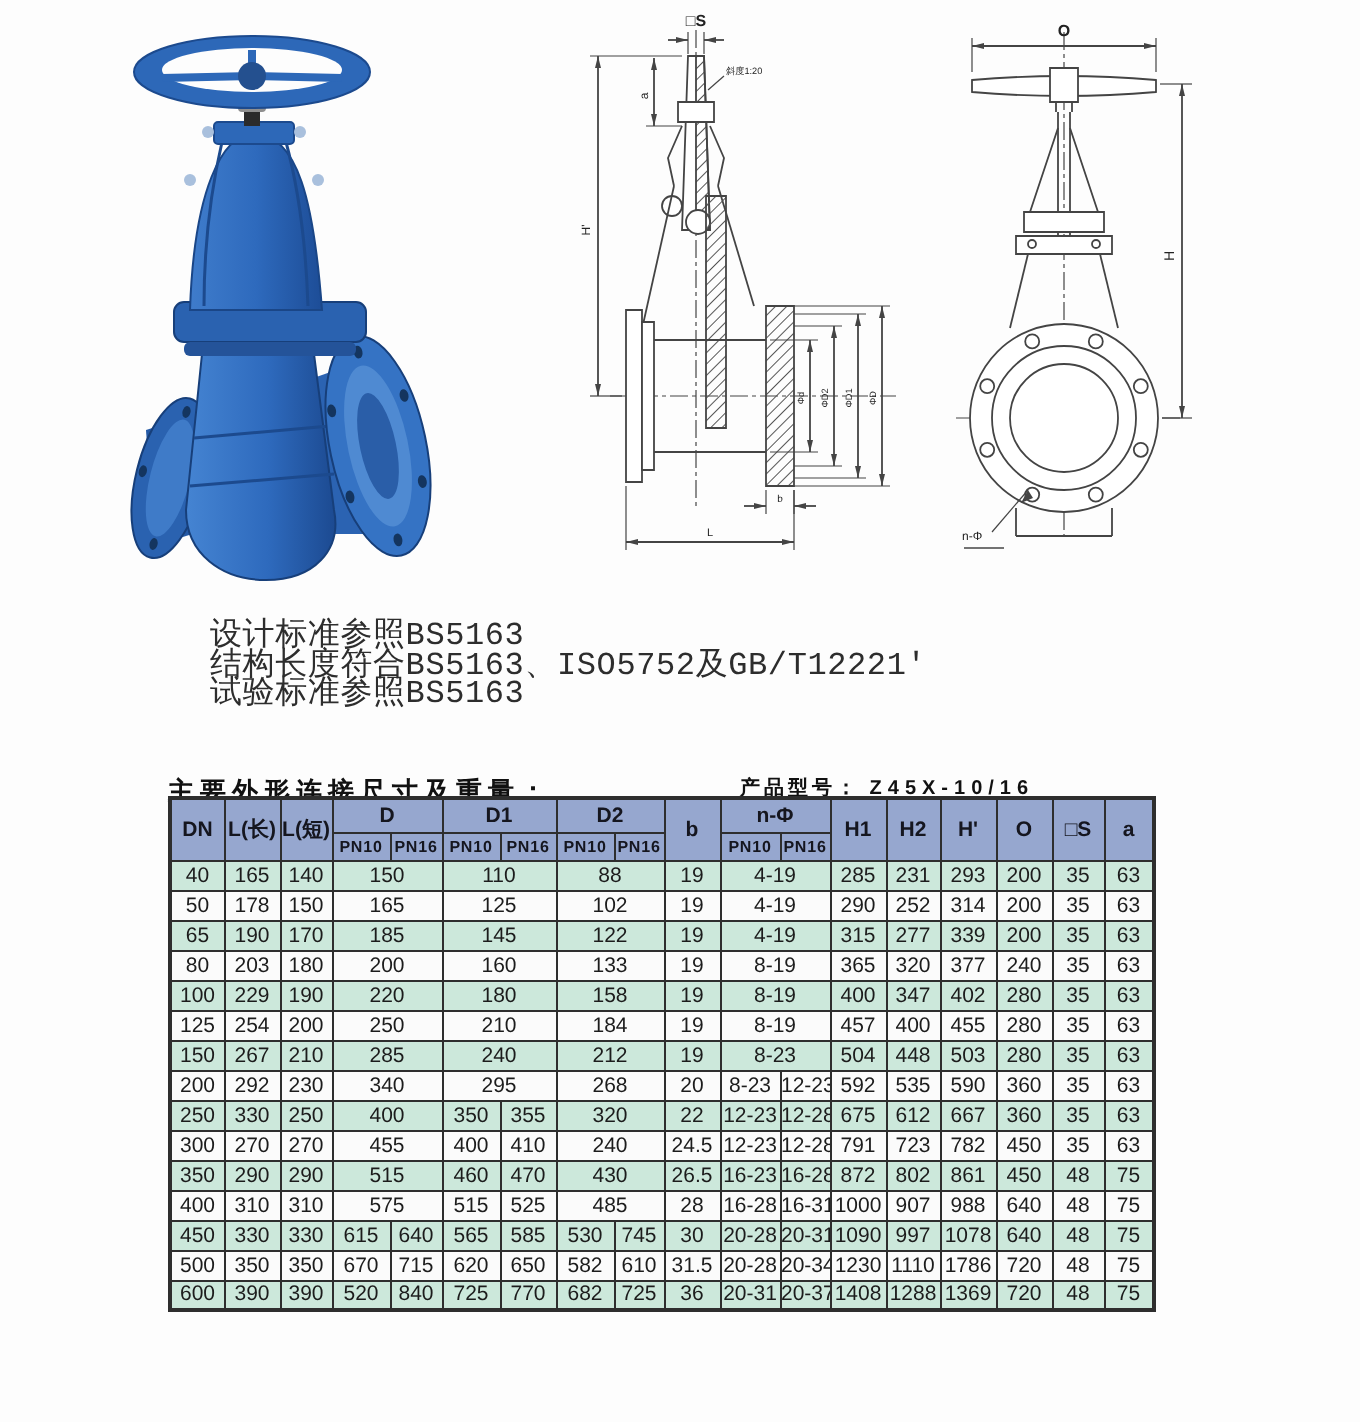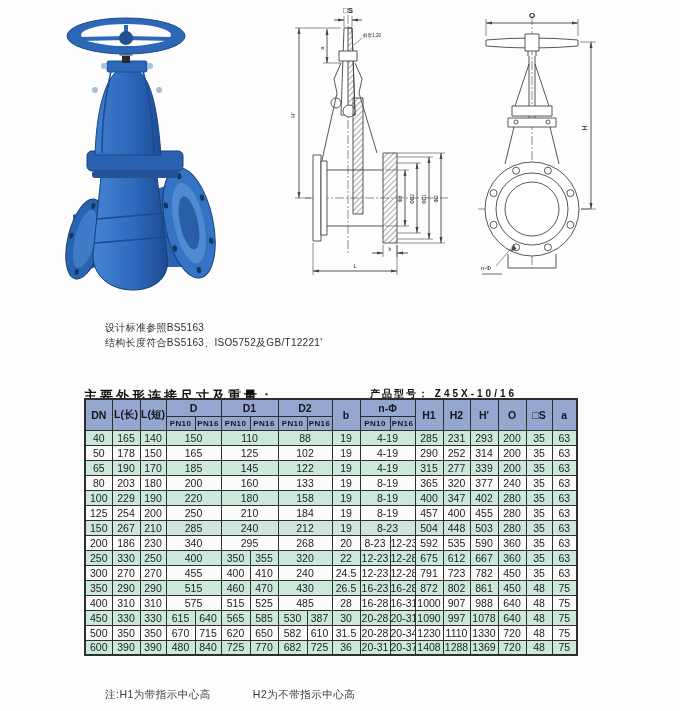--- a/index.html
+++ b/index.html
@@ -13,21 +13,21 @@
 
   
   .photo-area{position:absolute;left:55px;top:5px;width:180px;height:292px;}
   .section-drawing{position:absolute;left:283px;top:3px;width:195px;height:296px;}
   .front-drawing{position:absolute;left:478px;top:6px;width:192px;height:296px;}
   svg{display:block;}
   .dwg line,.dwg path,.dwg polyline,.dwg polygon,.dwg rect,.dwg circle,.dwg ellipse{vector-effect:non-scaling-stroke;}
   .dwg text{font-family:"Liberation Sans","DejaVu Sans",sans-serif;fill:#222;}
 
   
-  .standards{position:absolute;left:105px;top:321px;font-size:10px;line-height:14.5px;color:#2d2d2d;letter-spacing:.3px;}
+  .standards{position:absolute;left:105px;top:311px;font-size:16px;line-height:14.5px;color:#2d2d2d;letter-spacing:.3px;font-family:Liberation Mono, monospace;}
 
   
   .table-title-row{position:absolute;left:84px;top:387px;width:500px;height:20px;color:#111;}
   .main-title{position:absolute;left:0;top:0;font-size:13px;font-weight:bold;letter-spacing:3px;}
   .model-group{position:absolute;left:286px;top:0;font-size:10px;font-weight:bold;letter-spacing:2px;white-space:nowrap;}
   .model-value{letter-spacing:3px;}
 
   
   .dim-table-wrap{position:absolute;left:84px;top:398px;}
   table{border-collapse:collapse;table-layout:fixed;width:493px;border:2px solid var(--border-c);}
@@ -283,20 +283,21 @@
       </g>
       <text x="54" y="12" font-size="8" font-weight="bold" text-anchor="middle">O</text>
       <text x="109" y="122" font-size="7" text-anchor="middle" transform="rotate(-90 109 122)">H</text>
       <text x="3" y="264" font-size="6">n-Φ</text>
     </svg>
   </div>
 
   <div class="standards">
     <div>设计标准参照BS5163</div>
     <div>结构长度符合BS5163、ISO5752及GB/T12221'</div>
+    <div>试验标准参照BS5163</div>
   </div>
 
   <div class="table-title-row">
     <span class="main-title">主要外形连接尺寸及重量：</span>
     <span class="model-group">
       <span>产品型号：</span>
       <span class="model-value">Z45X-10/16</span>
     </span>
   </div>
 
@@ -458,21 +459,21 @@
             <td colspan="2">8-23</td>
             <td>504</td>
             <td>448</td>
             <td>503</td>
             <td>280</td>
             <td>35</td>
             <td>63</td>
           </tr>
           <tr>
             <td>200</td>
-            <td>186</td>
+            <td>292</td>
             <td>230</td>
             <td colspan="2">340</td>
             <td colspan="2">295</td>
             <td colspan="2">268</td>
             <td>20</td>
             <td>8-23</td>
             <td>12-23</td>
             <td>592</td>
             <td>535</td>
             <td>590</td>
@@ -554,21 +555,21 @@
           </tr>
           <tr class="shaded">
             <td>450</td>
             <td>330</td>
             <td>330</td>
             <td>615</td>
             <td>640</td>
             <td>565</td>
             <td>585</td>
             <td>530</td>
-            <td>387</td>
+            <td>745</td>
             <td>30</td>
             <td>20-28</td>
             <td>20-31</td>
             <td>1090</td>
             <td>997</td>
             <td>1078</td>
             <td>640</td>
             <td>48</td>
             <td>75</td>
           </tr>
@@ -580,46 +581,43 @@
             <td>715</td>
             <td>620</td>
             <td>650</td>
             <td>582</td>
             <td>610</td>
             <td>31.5</td>
             <td>20-28</td>
             <td>20-34</td>
             <td>1230</td>
             <td>1110</td>
-            <td>1330</td>
+            <td>1786</td>
             <td>720</td>
             <td>48</td>
             <td>75</td>
           </tr>
           <tr class="shaded">
             <td>600</td>
             <td>390</td>
             <td>390</td>
-            <td>480</td>
+            <td>520</td>
             <td>840</td>
             <td>725</td>
             <td>770</td>
             <td>682</td>
             <td>725</td>
             <td>36</td>
             <td>20-31</td>
             <td>20-37</td>
             <td>1408</td>
             <td>1288</td>
             <td>1369</td>
             <td>720</td>
             <td>48</td>
             <td>75</td>
           </tr>
         </tbody>
     </table>
   </div>
 
-  <div class="footnote">
-    <span>注:H1为带指示中心高</span><span>H2为不带指示中心高</span>
-  </div>
 
 </div>
 
 </body></html>

